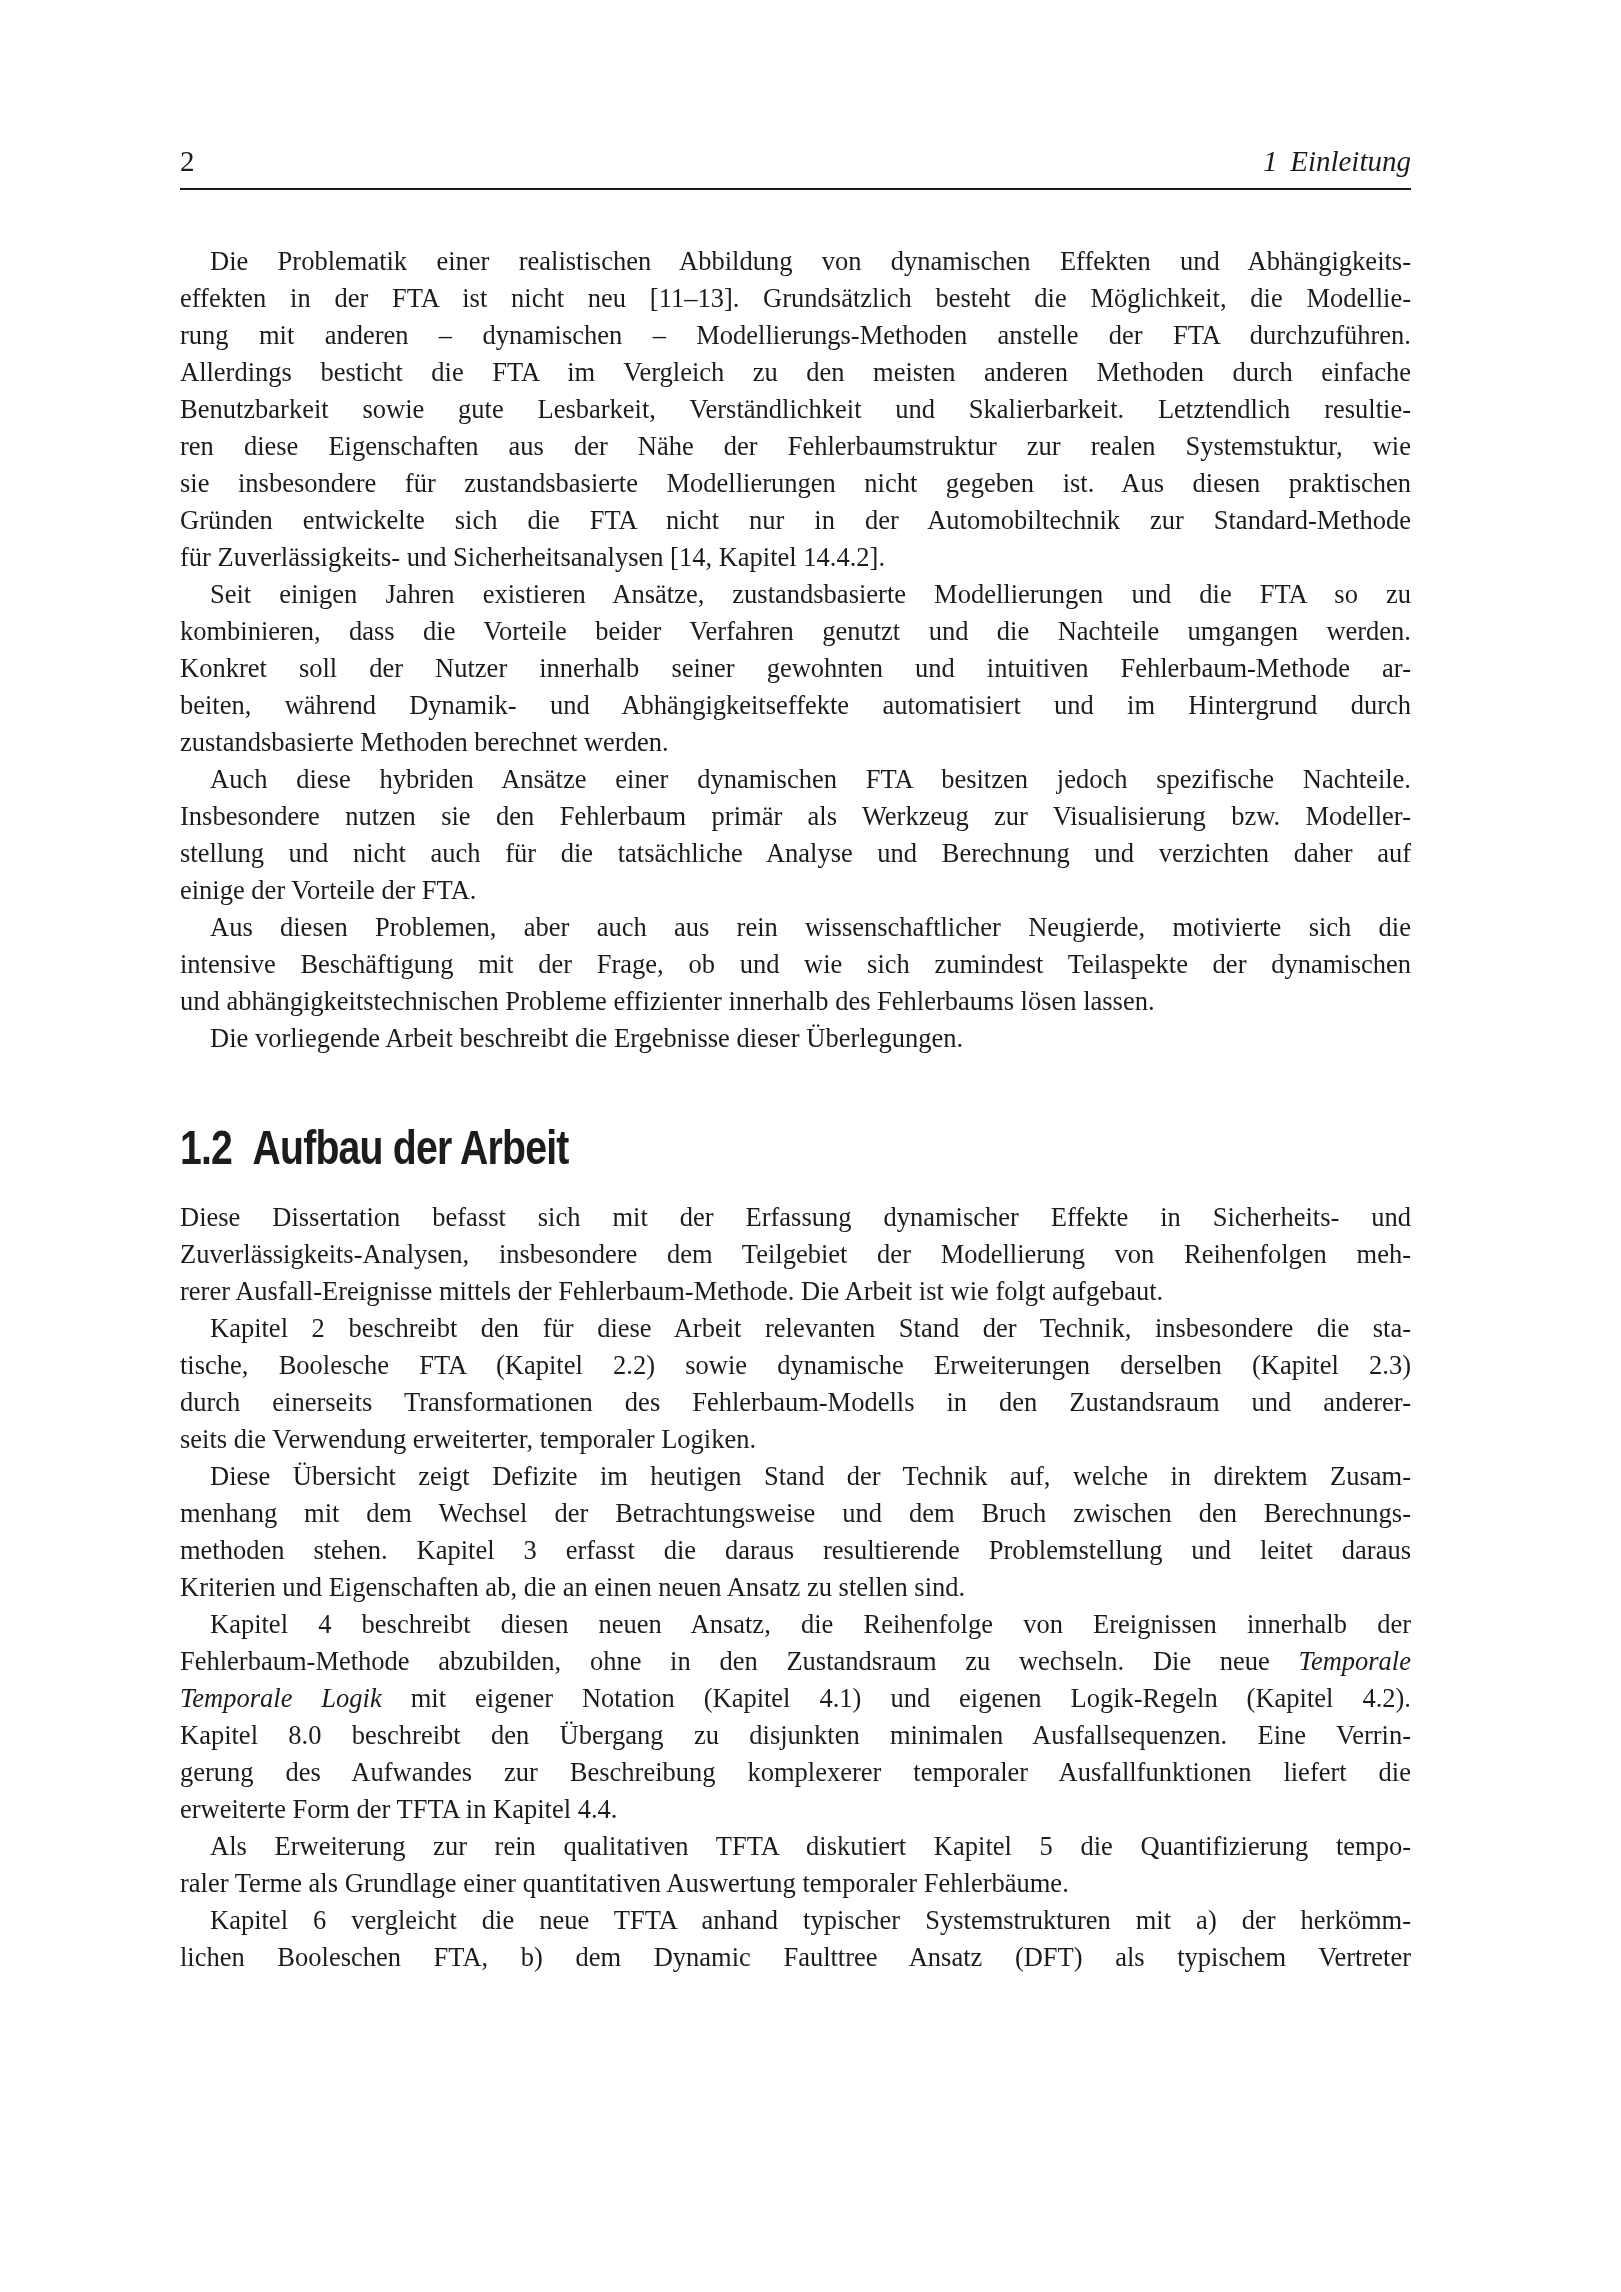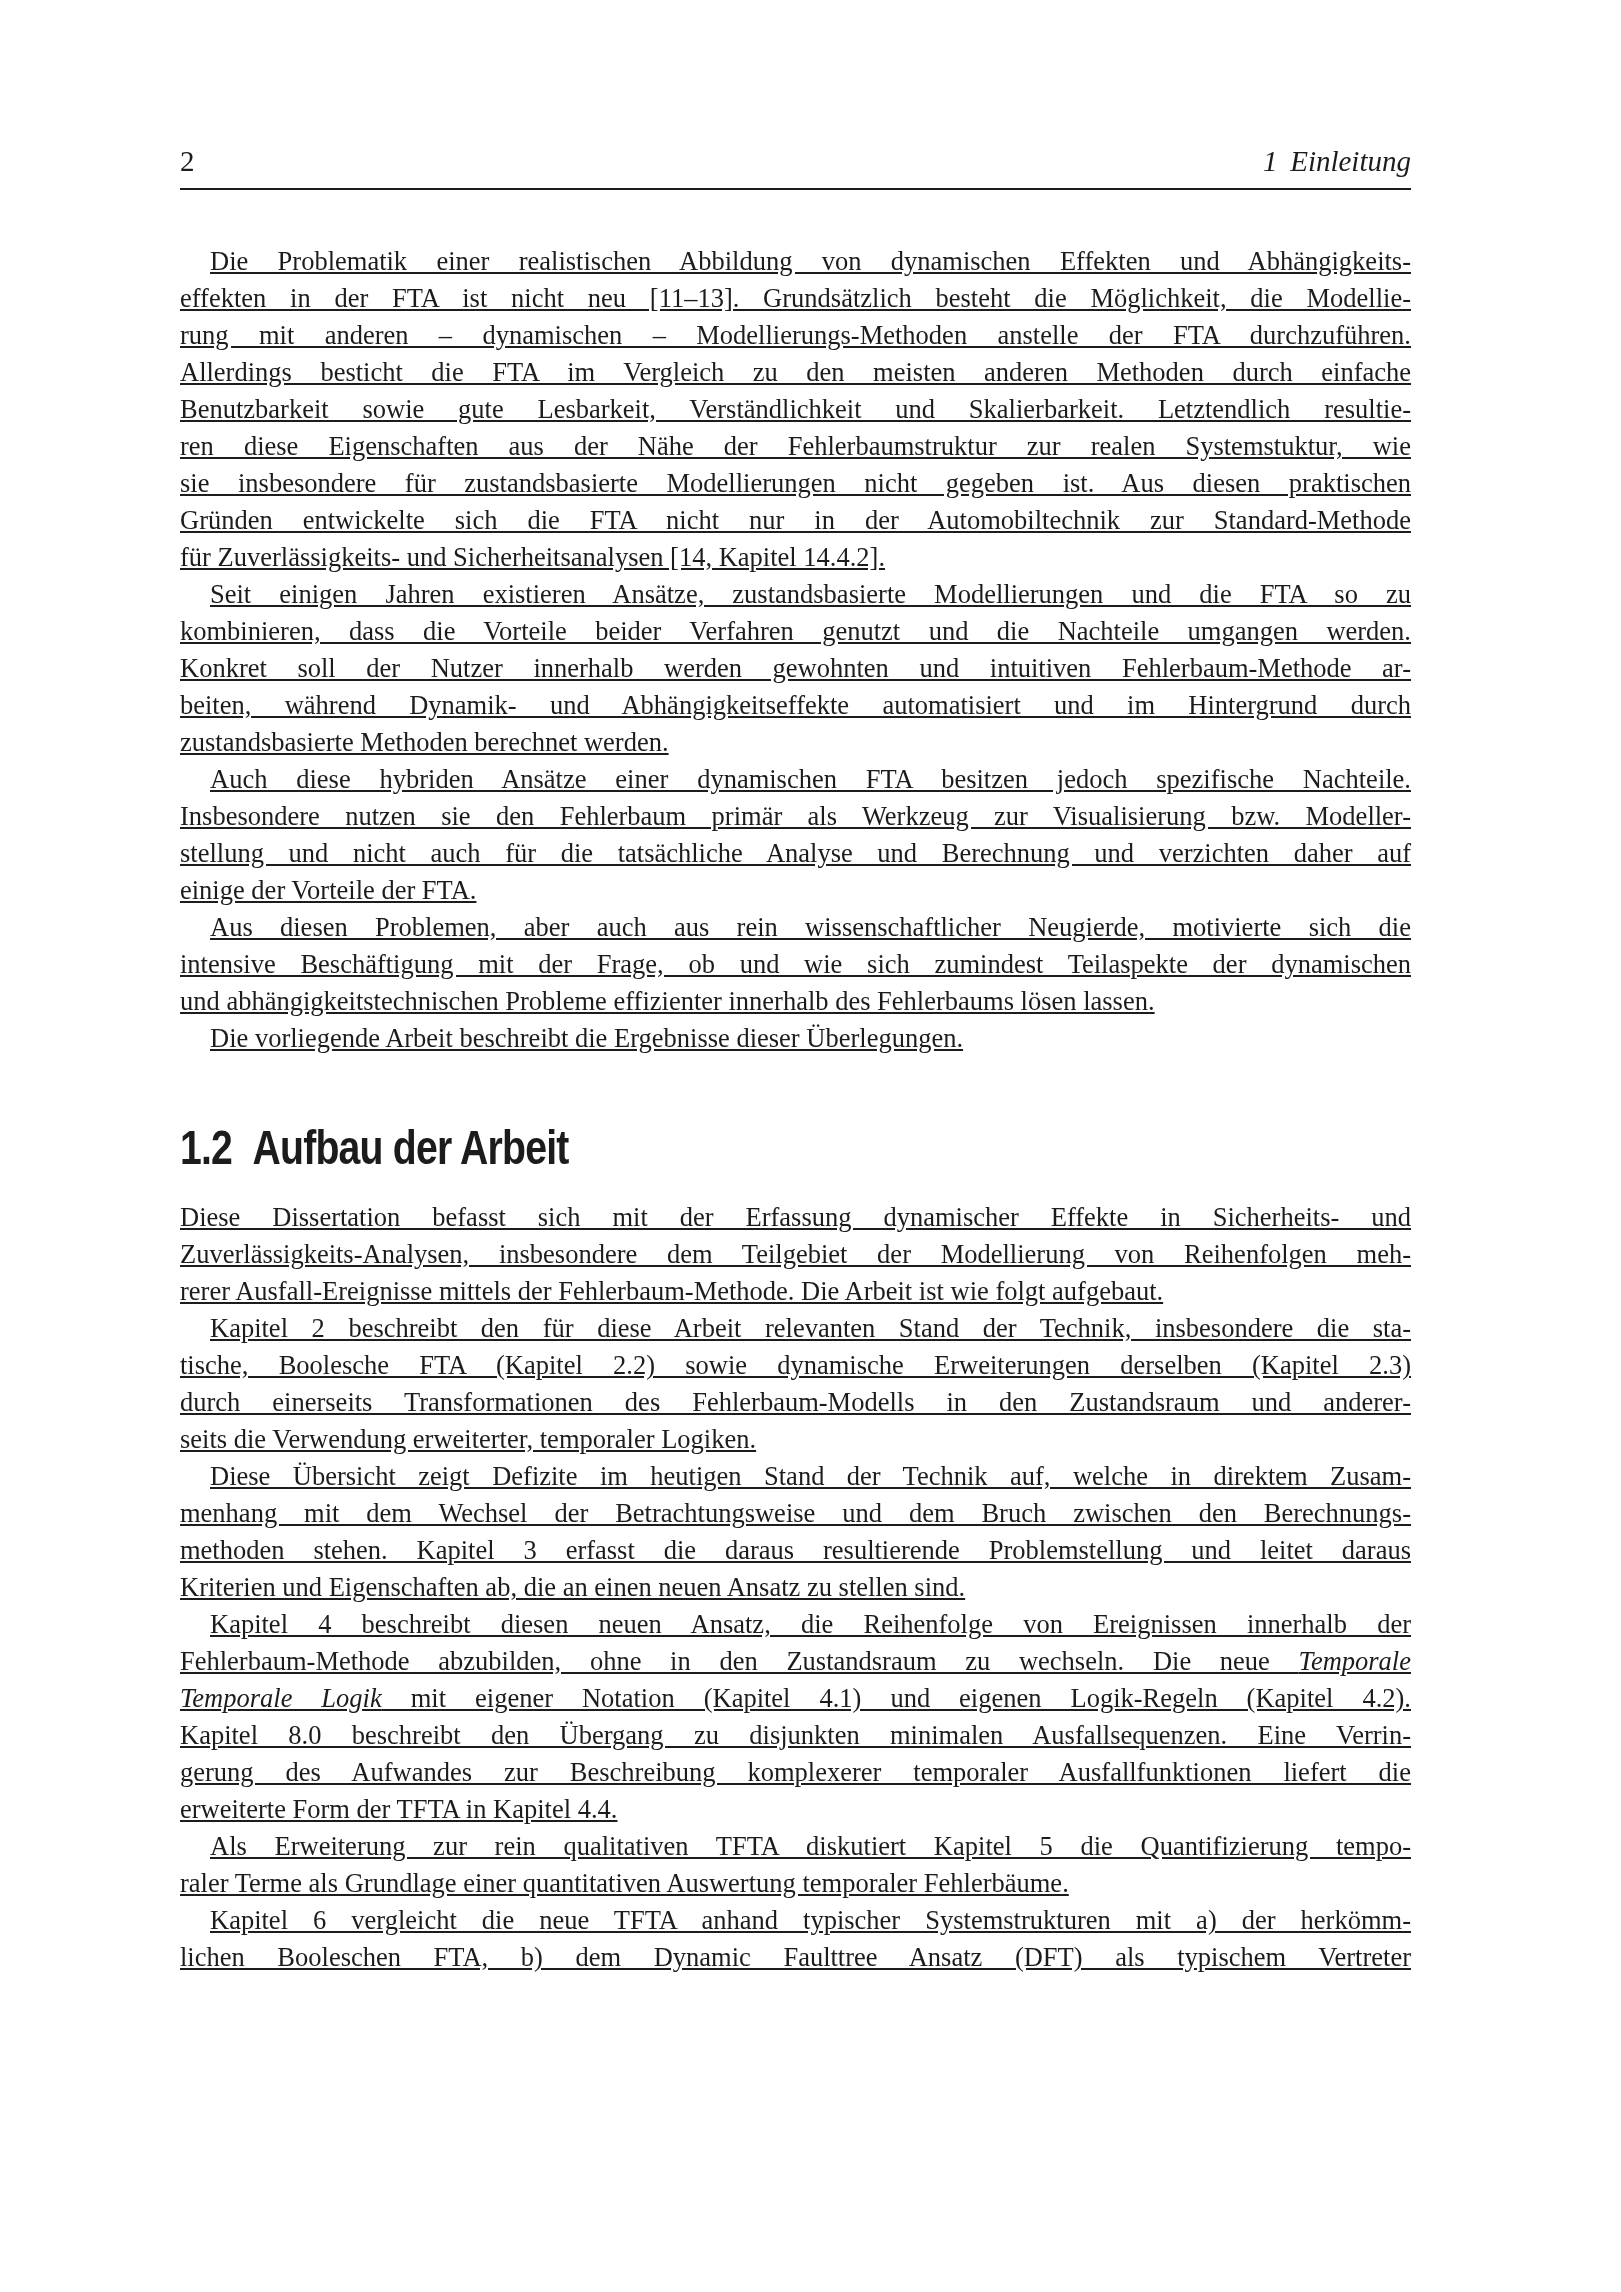--- a/index.html
+++ b/index.html
@@ -47,21 +47,20 @@
   .para {
     margin: 0;
     padding: 0;
   }
   .para.indent .pline:first-child { text-indent: 30px; }
   .pline {
     display: block;
     text-align: justify;
     text-align-last: justify;
     hyphens: none;
-    text-decoration: underline;
   }
   .pline.lastline { text-align-last: left; }
   .it { font-style: italic; }
   
   .section {
     font-family: "Liberation Sans", "DejaVu Sans", sans-serif;
     font-weight: 700;
     font-size: 49px;
     line-height: 49px;
     letter-spacing: -1px;
@@ -93,21 +92,21 @@
           <span class="pline"><span>Allerdings besticht die FTA im Vergleich zu den meisten anderen Methoden durch einfache</span></span>
           <span class="pline"><span>Benutzbarkeit sowie gute Lesbarkeit, Verständlichkeit und Skalierbarkeit. Letztendlich resultie-</span></span>
           <span class="pline"><span>ren diese Eigenschaften aus der Nähe der Fehlerbaumstruktur zur realen Systemstuktur, wie</span></span>
           <span class="pline"><span>sie insbesondere für zustandsbasierte Modellierungen nicht gegeben ist. Aus diesen praktischen</span></span>
           <span class="pline"><span>Gründen entwickelte sich die FTA nicht nur in der Automobiltechnik zur Standard-Methode</span></span>
           <span class="pline lastline"><span>für Zuverlässigkeits- und Sicherheitsanalysen [14, Kapitel 14.4.2].</span></span>
         </p>
         <p class="para indent">
           <span class="pline"><span>Seit einigen Jahren existieren Ansätze, zustandsbasierte Modellierungen und die FTA so zu</span></span>
           <span class="pline"><span>kombinieren, dass die Vorteile beider Verfahren genutzt und die Nachteile umgangen werden.</span></span>
-          <span class="pline"><span>Konkret soll der Nutzer innerhalb werden gewohnten und intuitiven Fehlerbaum-Methode ar-</span></span>
+          <span class="pline"><span>Konkret soll der Nutzer innerhalb seiner gewohnten und intuitiven Fehlerbaum-Methode ar-</span></span>
           <span class="pline"><span>beiten, während Dynamik- und Abhängigkeitseffekte automatisiert und im Hintergrund durch</span></span>
           <span class="pline lastline"><span>zustandsbasierte Methoden berechnet werden.</span></span>
         </p>
         <p class="para indent">
           <span class="pline"><span>Auch diese hybriden Ansätze einer dynamischen FTA besitzen jedoch spezifische Nachteile.</span></span>
           <span class="pline"><span>Insbesondere nutzen sie den Fehlerbaum primär als Werkzeug zur Visualisierung bzw. Modeller-</span></span>
           <span class="pline"><span>stellung und nicht auch für die tatsächliche Analyse und Berechnung und verzichten daher auf</span></span>
           <span class="pline lastline"><span>einige der Vorteile der FTA.</span></span>
         </p>
         <p class="para indent">

